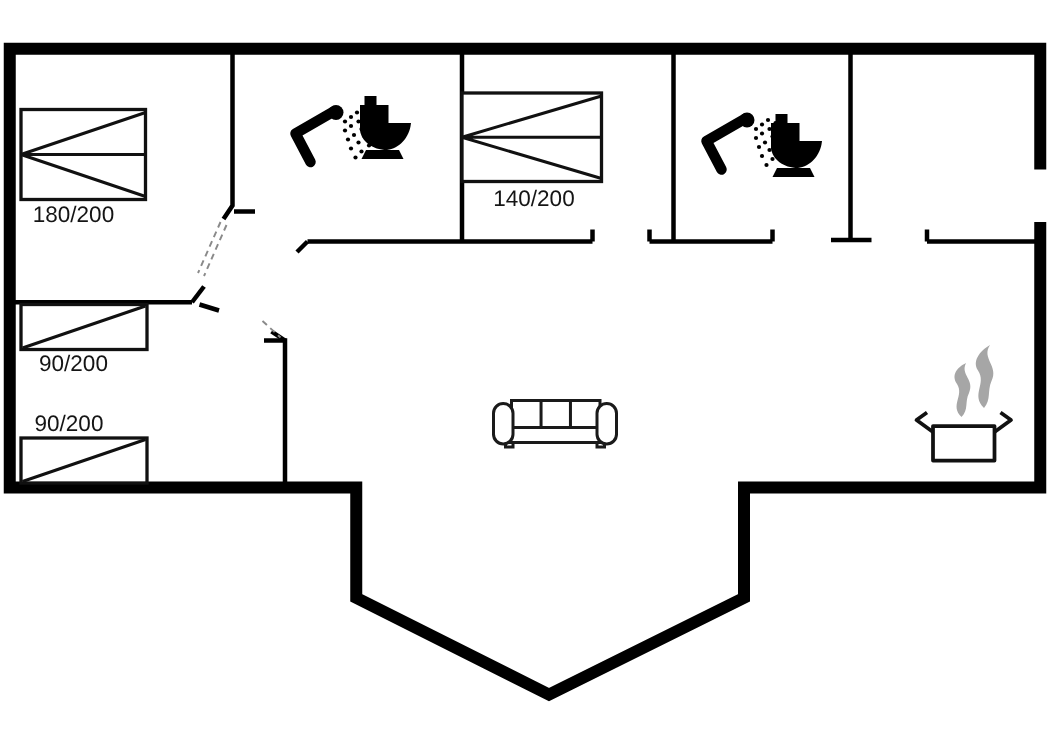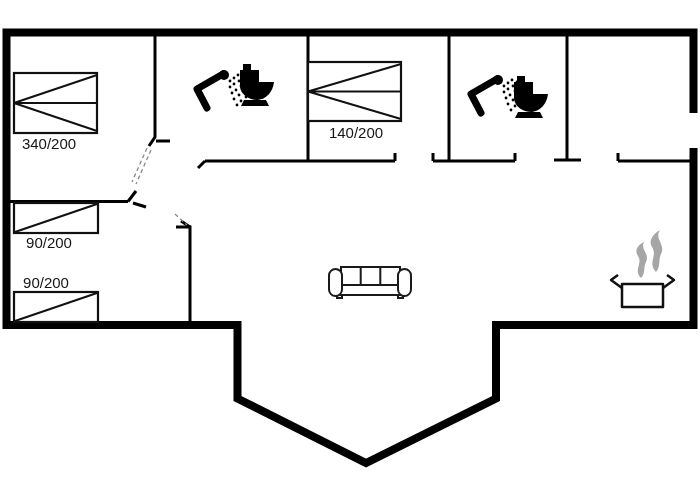--- a/index.html
+++ b/index.html
@@ -131,17 +131,17 @@
       <path d="M641,278 C633,270 643,264 638,256 C634,250 638,245 644,242 C640,250 650,253 646,262 C643,268 646,273 641,278 Z"></path>
       <path d="M656,272 C647,263 658,256 652,247 C648,241 653,234 660,230 C654,239 666,244 661,254 C658,261 661,266 656,272 Z"></path>
     </g>
     <g stroke="#111" stroke-width="2.5" fill="#fff" stroke-linejoin="round">
       <rect x="622" y="284" width="41" height="23"></rect>
       <path d="M622,288 L611,280 L618,275" fill="none"></path>
       <path d="M663,288 L674,280 L667,275" fill="none"></path>
     </g>
   </svg>
 
-  <div id="label-180" class="bed-label">340/200</div>
+  <div id="label-180" class="bed-label">180/200</div>
   <div id="label-140" class="bed-label">140/200</div>
   <div id="label-90a" class="bed-label">90/200</div>
   <div id="label-90b" class="bed-label">90/200</div>
 </div>
 
 </body></html>

